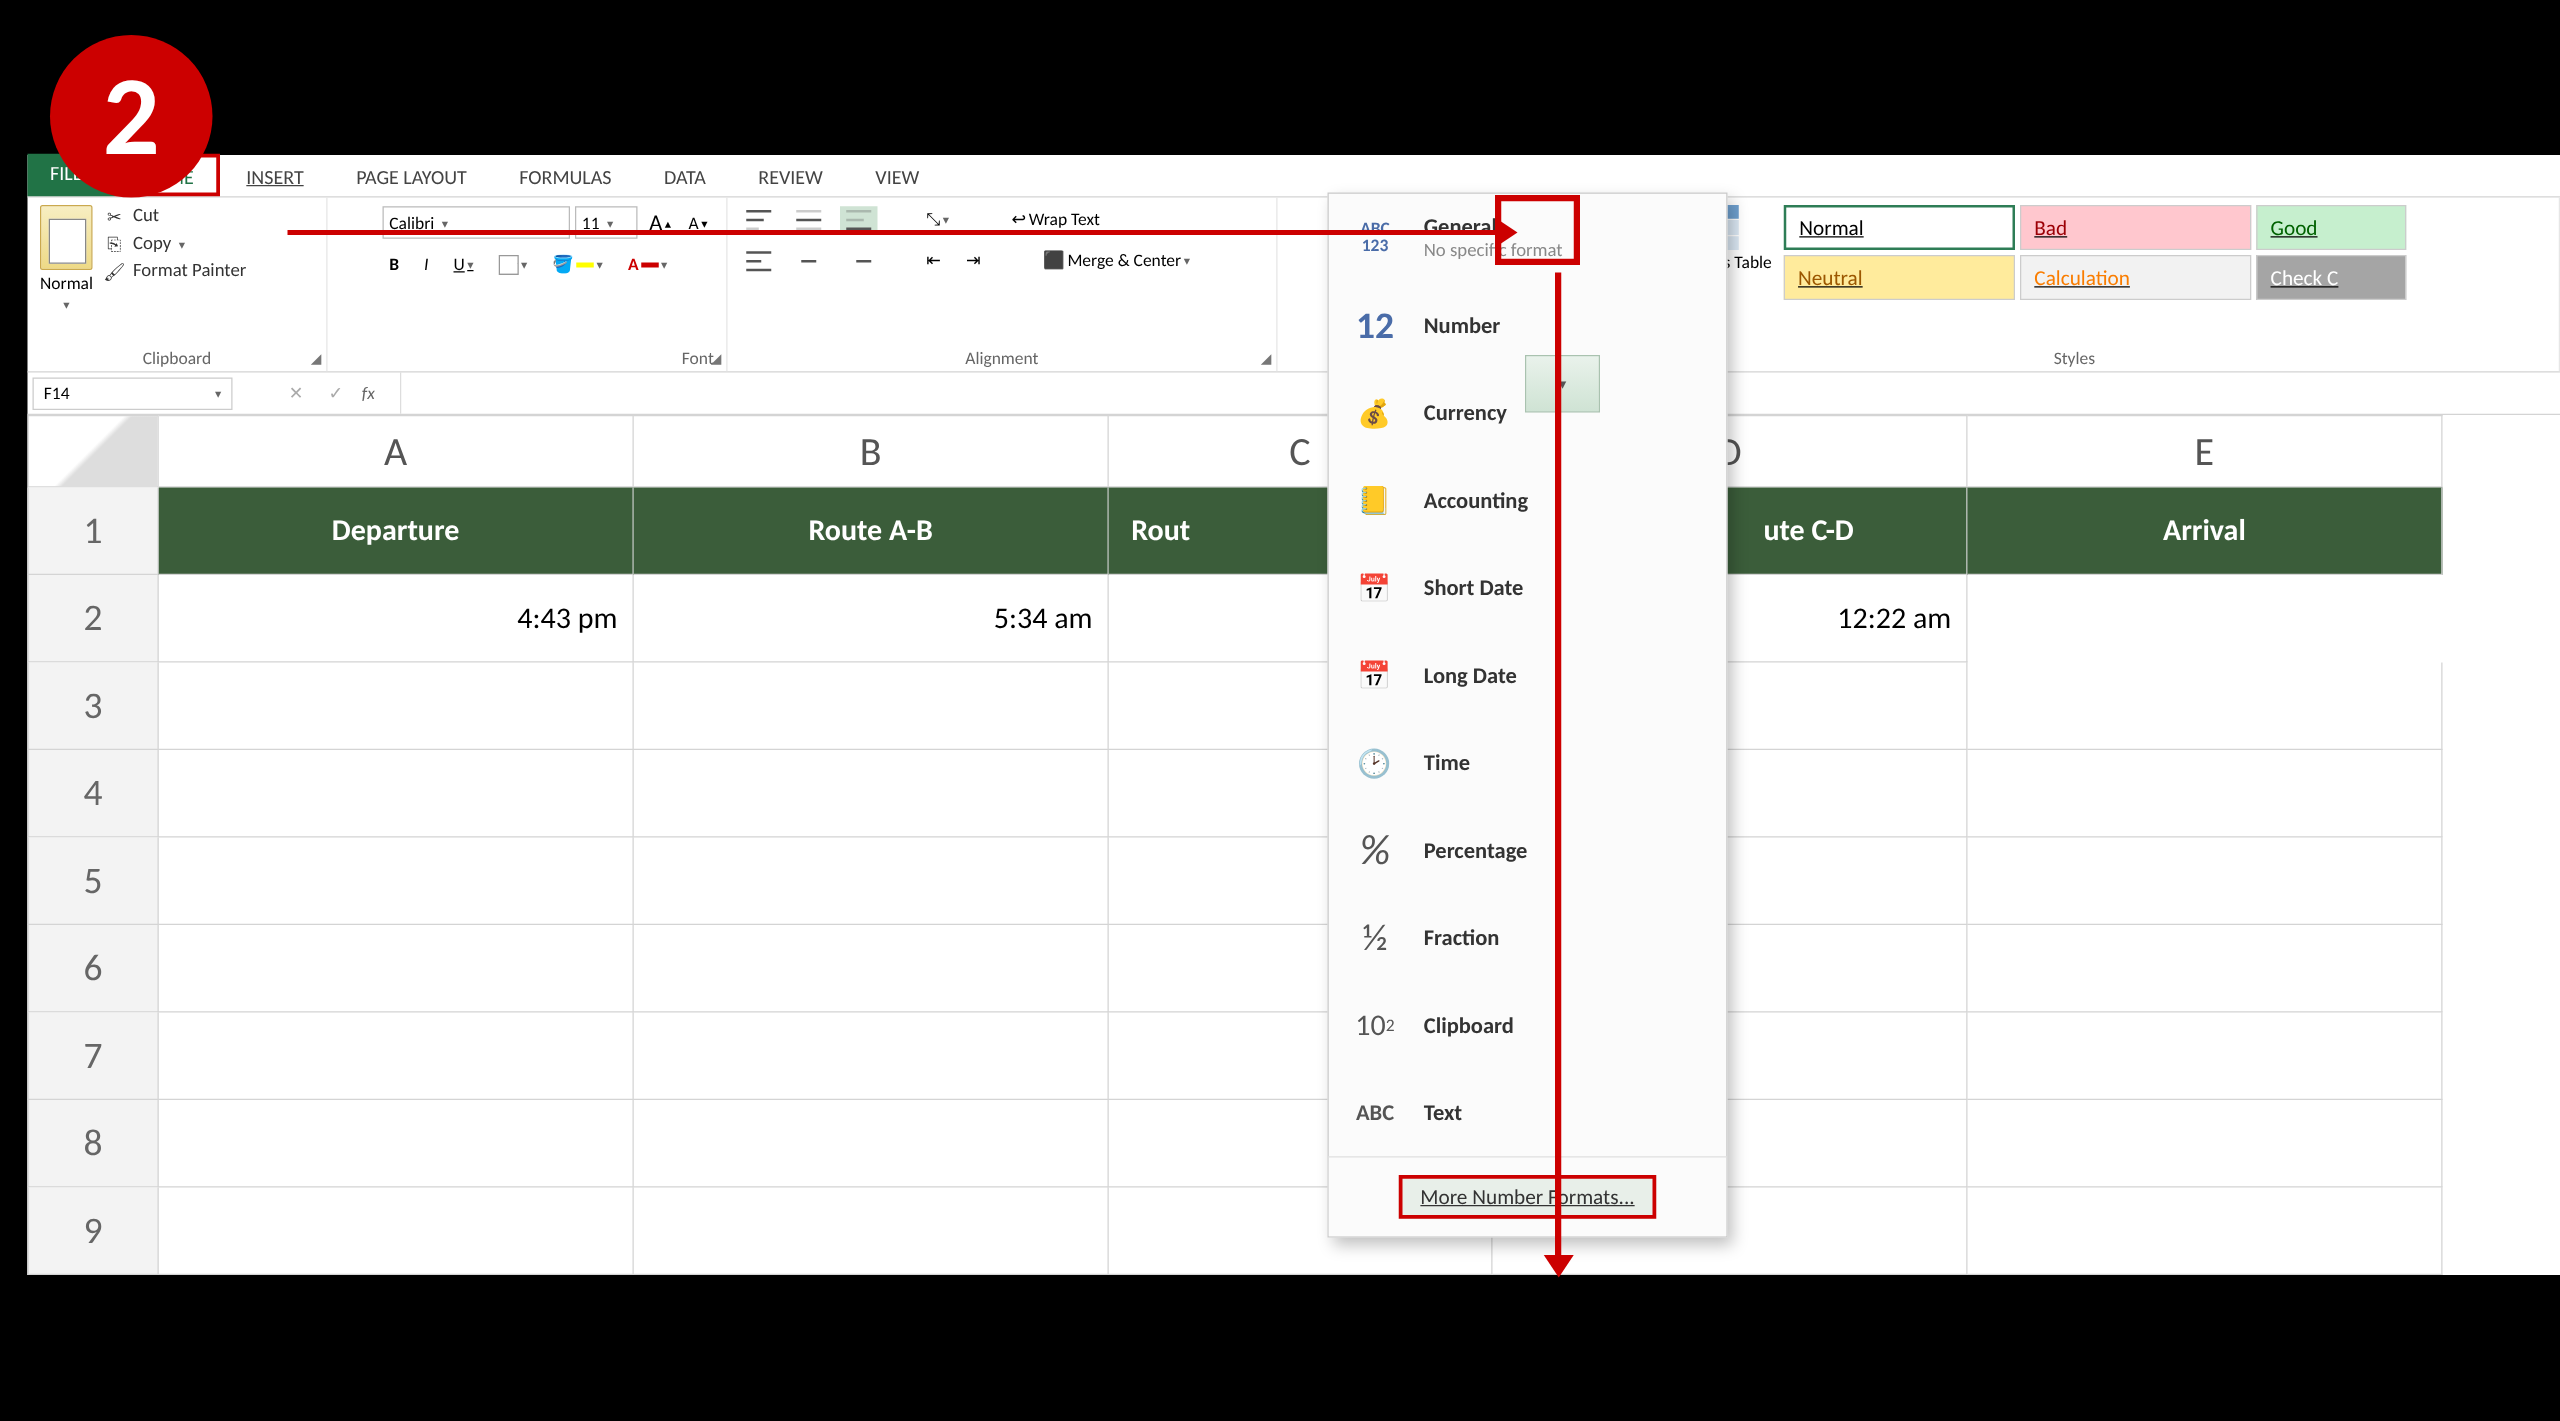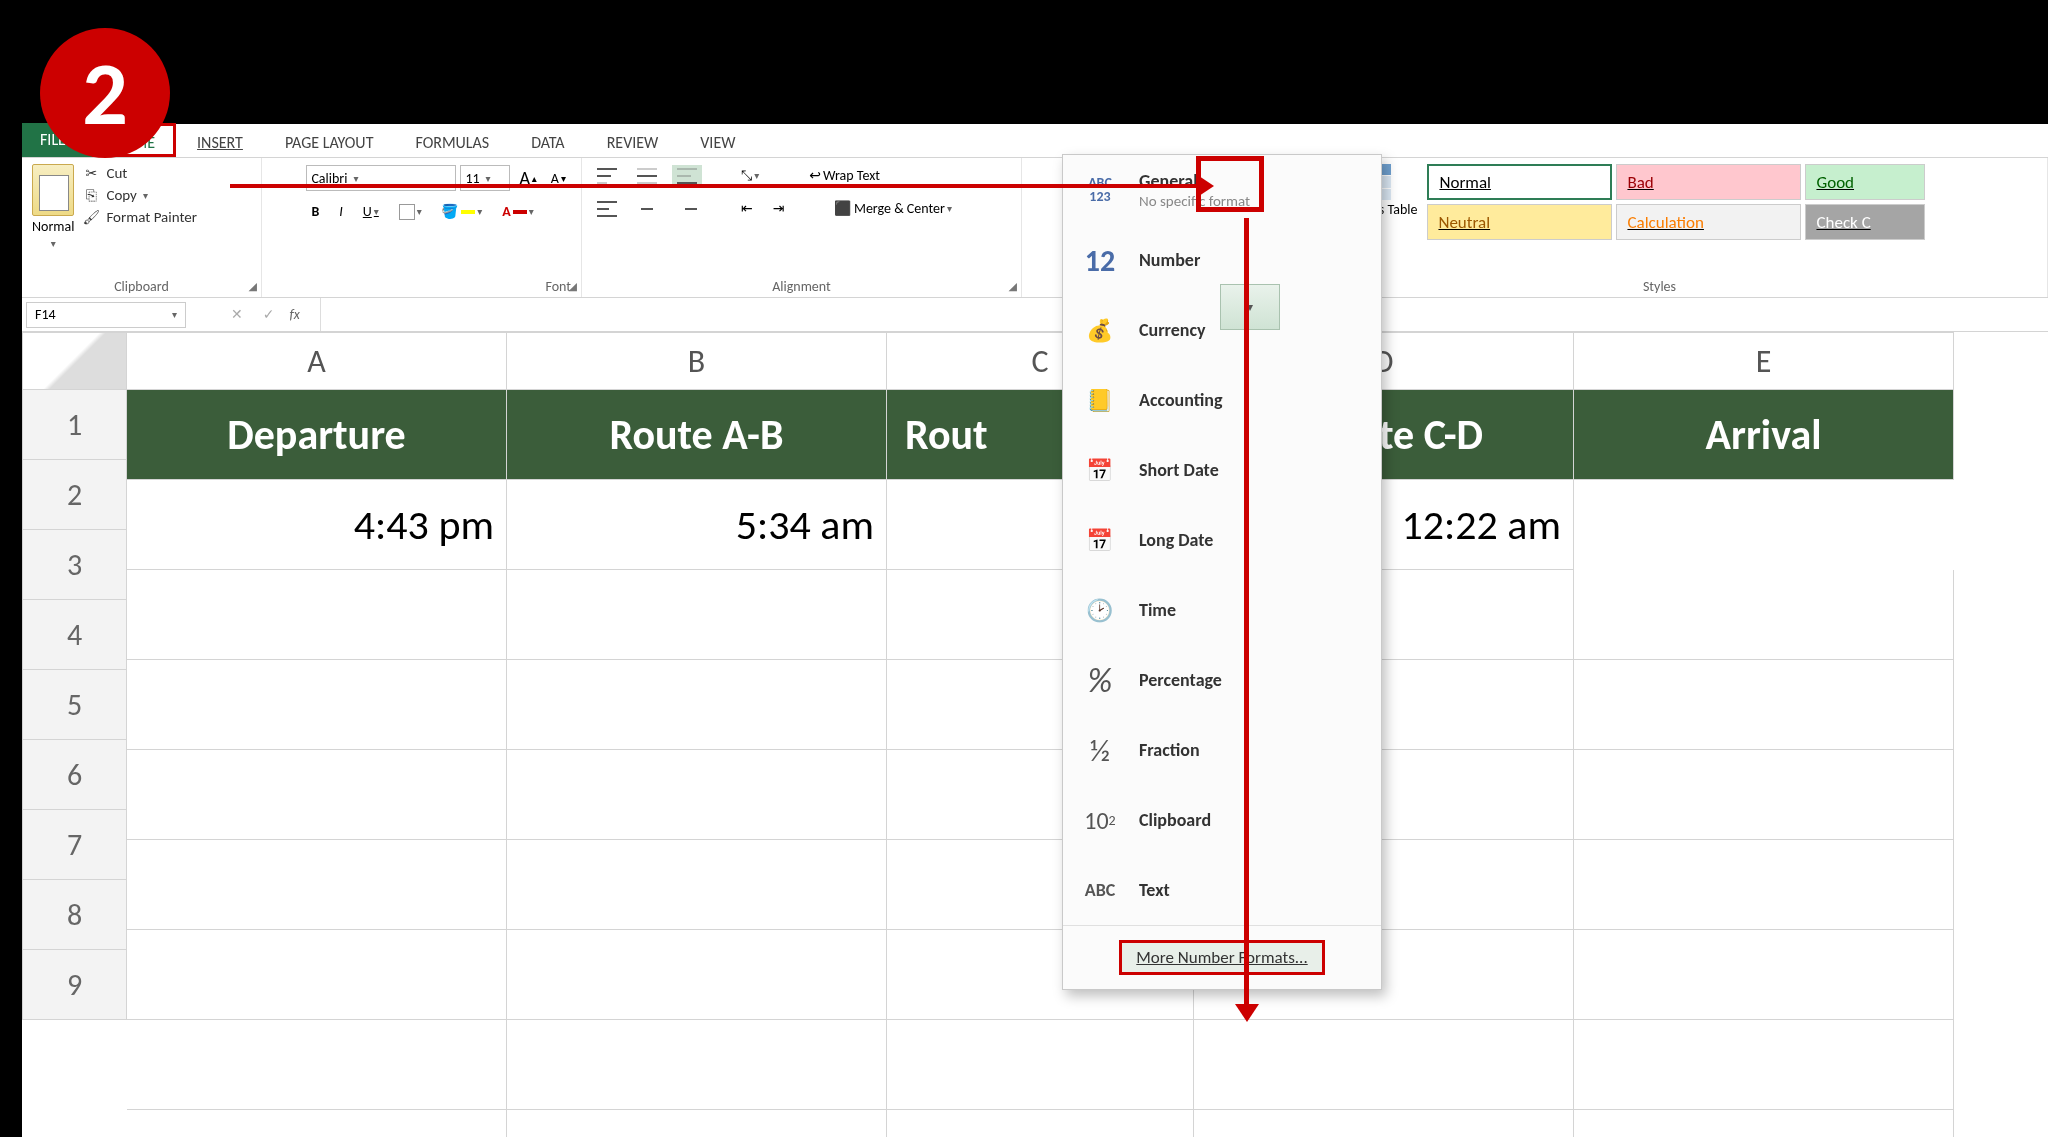--- a/index.html
+++ b/index.html
@@ -125,21 +125,21 @@
 
   .sheet { position:relative; display:flex; }
   .rowhdrs { display:flex; flex-direction:column; }
   .corner { width:105px; height:58px; border:1px solid #d4d4d4; background:linear-gradient(135deg,#fff 48%, #ddd 52%); }
   .rh { width:105px; height:70px; border:1px solid #d4d4d4; border-top:none; display:flex; align-items:center; justify-content:center; font-size:30px; color:#666; background:#f3f3f3; }
   .cols { display:flex; flex-direction:column; }
   .colhdrs { display:flex; }
   .ch { height:58px; border:1px solid #d4d4d4; border-left:none; display:flex; align-items:center; justify-content:center; font-size:32px; color:#555; }
   .wA{width:380px;} .wB{width:380px;} .wC{width:307px;} .wD{width:380px;} .wE{width:380px;}
   .datarow { display:flex; }
-  .cell { height:90px; border:1px solid #d4d4d4; border-left:none; border-top:none; display:flex; align-items:center; justify-content:center; font-size:42px; }
+  .cell { height:70px; border:1px solid #d4d4d4; border-left:none; border-top:none; display:flex; align-items:center; justify-content:center; font-size:24px; }
   .hdrcell { background:#3b5d3a; color:#fff; font-weight:bold; }
   .rightal { justify-content:flex-end; padding-right:12px; }
 
   
   .numdrop {
     position:absolute;
     left: 1040px;
     top: 30px;
     width: 320px;
     background:#fbfbfb;

